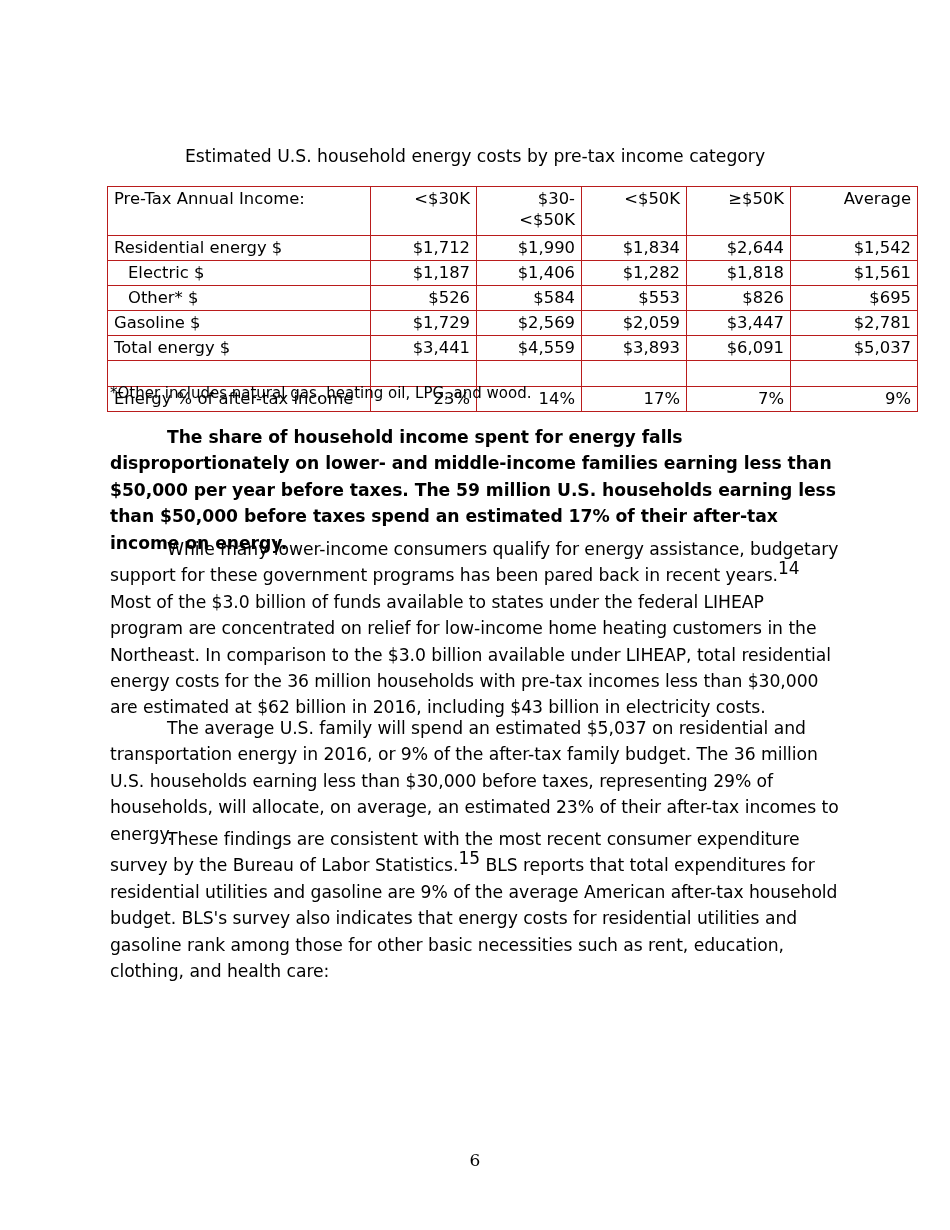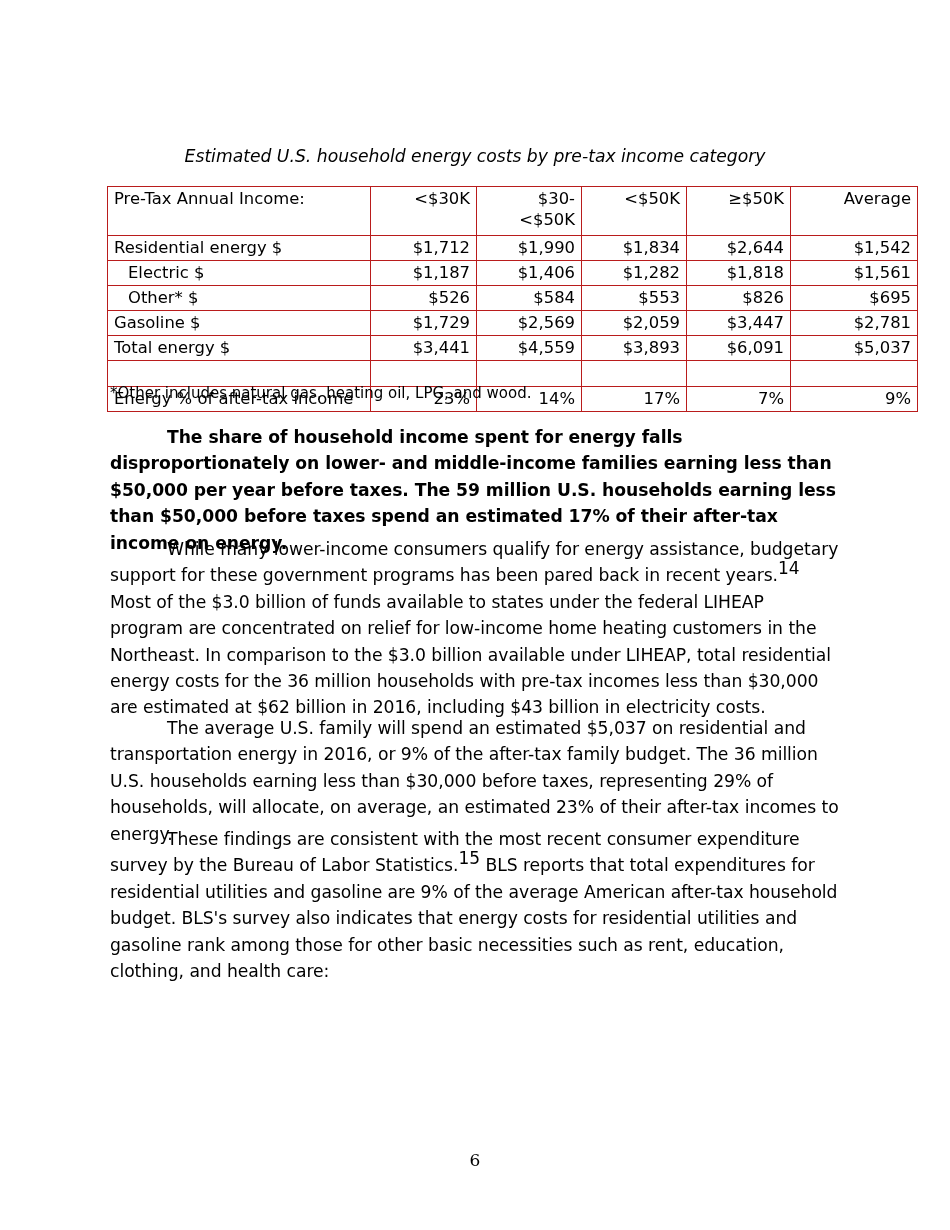--- a/index.html
+++ b/index.html
@@ -118,21 +118,21 @@
     font-family: "DejaVu Serif", "Liberation Serif", serif;
     font-size: 17px;
   }
 </style>
 </head>
 <body>
 
 <div class="page">
 
 
-  <div class="center-line" style="top:143px;font-style:italic;">Estimated U.S. household energy costs by pre-tax income category</div>
+  <div class="center-line" style="top:143px;">Estimated U.S. household energy costs by pre-tax income category</div>
 
   <div class="tbl-wrap">
     <table class="energy">
       <tbody>
         <tr class="hdr">
           <td class="label" style="width:250px;">Pre-Tax Annual Income:</td>
           <td class="num" style="width:93px;">&lt;$30K</td>
           <td class="num" style="width:92px;"><span>$30-</span><br><span>&lt;$50K</span></td>
           <td class="num" style="width:92px;">&lt;$50K</td>
           <td class="num" style="width:91px;margin-left:47px;">≥$50K</td>

